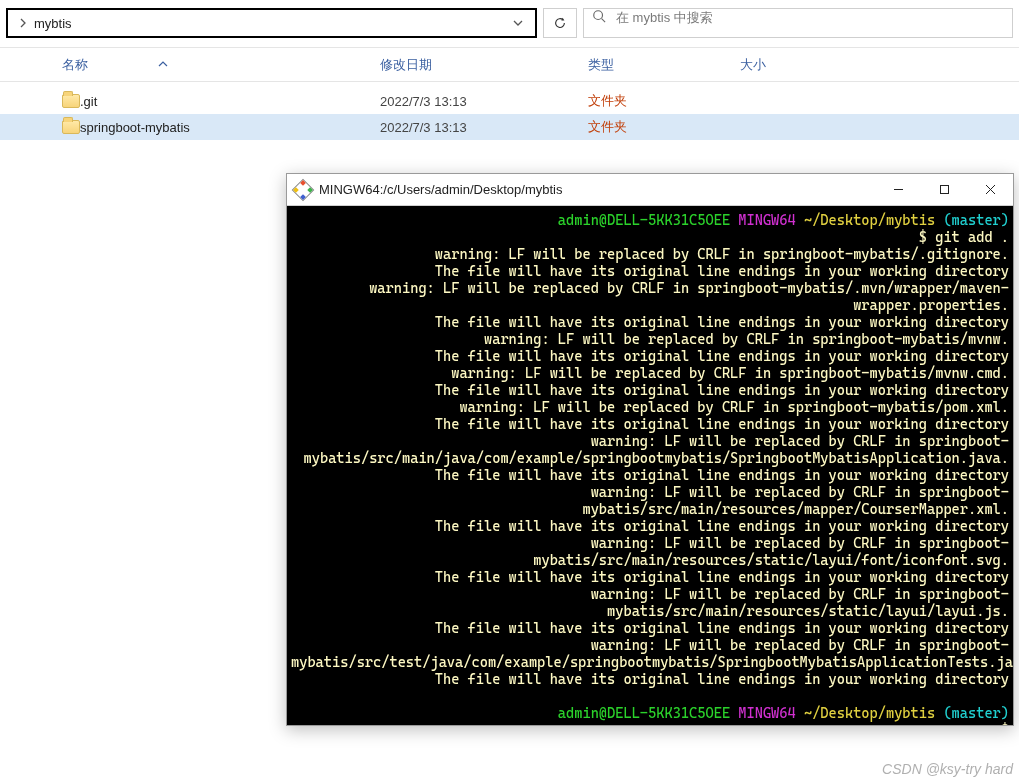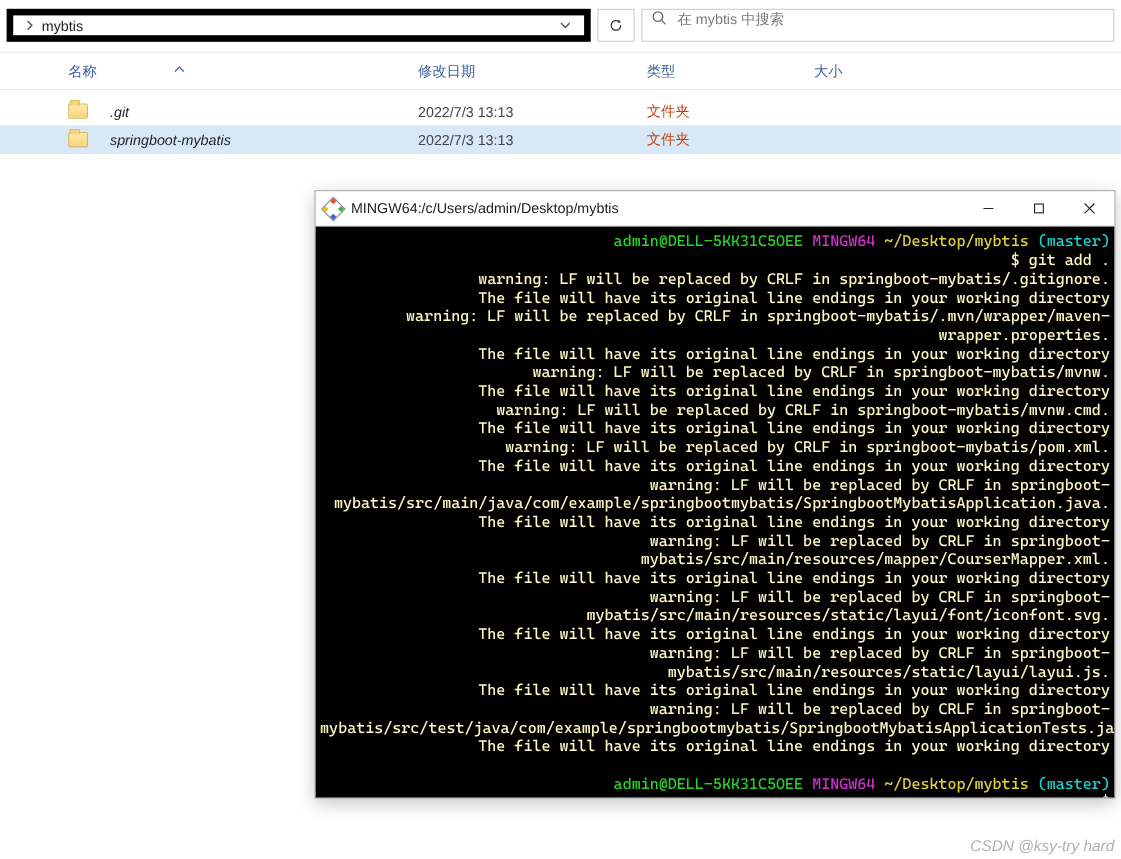--- a/index.html
+++ b/index.html
@@ -17,21 +17,21 @@
   .addr-row {
     height: 48px;
     border-bottom: 1px solid #e5e5e5;
     display: flex;
     align-items: stretch;
     padding: 8px 6px;
     gap: 6px;
   }
   .addr-box {
     flex: 1;
-    border: 6px solid #000000;
+    border: 2px solid #000000;
     background: #fff;
     display: flex;
     align-items: center;
     padding: 0 8px;
     color: #222;
     height: 30px;
     min-width: 0;
   }
   .crumb-sep {
     width: 14px; height: 14px;
@@ -75,21 +75,21 @@
   
   .rows { position:relative; padding-top:6px; }
   .row {
     display:flex;
     align-items:center;
     height:26px;
     padding-left: 62px;
     color:#222;
   }
   .row.sel { background:#d9e8f7; }
-  .cell-name { width:318px; display:flex; align-items:center; gap:20px;font-style:italic;}
+  .cell-name { width:318px; display:flex; align-items:center; gap:0;}
   .cell-mod  { width:208px; color:#444;}
   .cell-type { width:152px; color:#c2410c;}
   .folder-icon {
     width:18px; height:14px;
     background: linear-gradient(#ffe9a8,#f7d47a);
     border:1px solid #d9b85a;
     border-radius:2px;
     position:relative;
   }
   .folder-icon::before{

